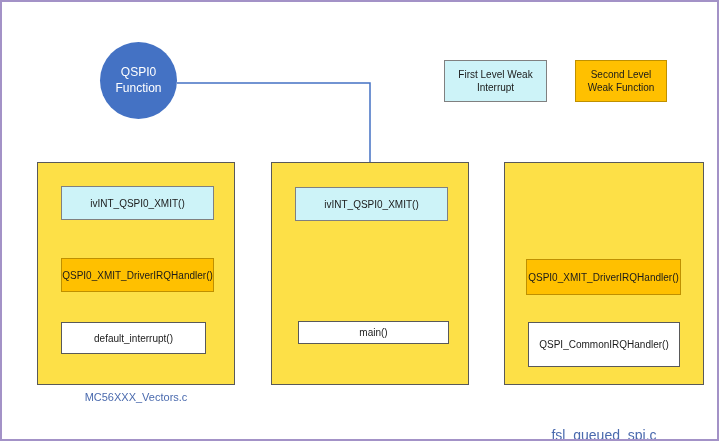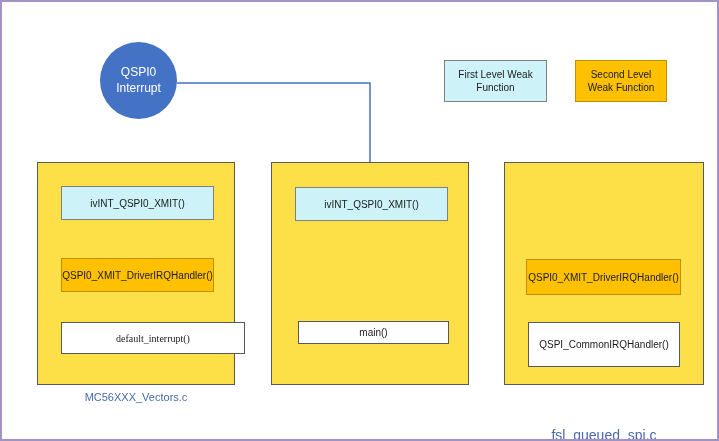--- a/index.html
+++ b/index.html
@@ -55,21 +55,21 @@
     background:var(--second-level-fill,#ffc000);
     border:1px solid var(--second-level-border,#bf9000);
   }
   .fbox.plain{
     background:#ffffff;
     border:1px solid var(--container-border,#595959);
   }
   
   .col-left .row1{left:23px;top:23px;width:153px;height:34px;}
   .col-left .row2{left:23px;top:95px;width:153px;height:34px;}
-  .col-left .row3{left:23px;top:159px;width:184px;height:32px;font-family:Liberation Serif, serif;}
+  .col-left .row3{left:23px;top:159px;width:145px;height:32px;}
   .col-mid .row1{left:23px;top:24px;width:153px;height:34px;}
   .col-mid .row3{left:26px;top:158px;width:151px;height:23px;}
   .col-right .row2{left:21px;top:96px;width:155px;height:36px;}
   .col-right .row3{left:23px;top:159px;width:152px;height:45px;}
   
   .file-label{
     position:absolute;top:389px;text-align:center;
     font-size:11px;color:var(--file-label-color,#4a6aae);
   }
   .label-left{left:35px;width:198px;}
@@ -80,25 +80,25 @@
 <body>
 
 <div class="stage">
 
   <svg class="connector" viewBox="0 0 719 441" xmlns="http://www.w3.org/2000/svg">
     <polyline points="175,81 368,81 368,175" style="fill:none;stroke:var(--accent-blue,#4472c4);stroke-width:1.5"></polyline>
     <polygon points="363,174 373,174 368,184" style="fill:var(--accent-blue,#4472c4);stroke:none"></polygon>
   </svg>
 
   <div class="bubble">
-    <span>QSPI0 Interrupt</span>
+    <span>QSPI0 Function</span>
   </div>
 
   <div class="legend-box legend-first">
-    <span>First Level Weak Function</span>
+    <span>First Level Weak Interrupt</span>
   </div>
   <div class="legend-box legend-second">
     <span>Second Level Weak Function</span>
   </div>
 
   <div class="container col-left">
     <div class="fbox first row1">ivINT_QSPI0_XMIT()</div>
     <div class="fbox second row2">QSPI0_XMIT_DriverIRQHandler()</div>
     <div class="fbox plain row3">default_interrupt()</div>
   </div>

